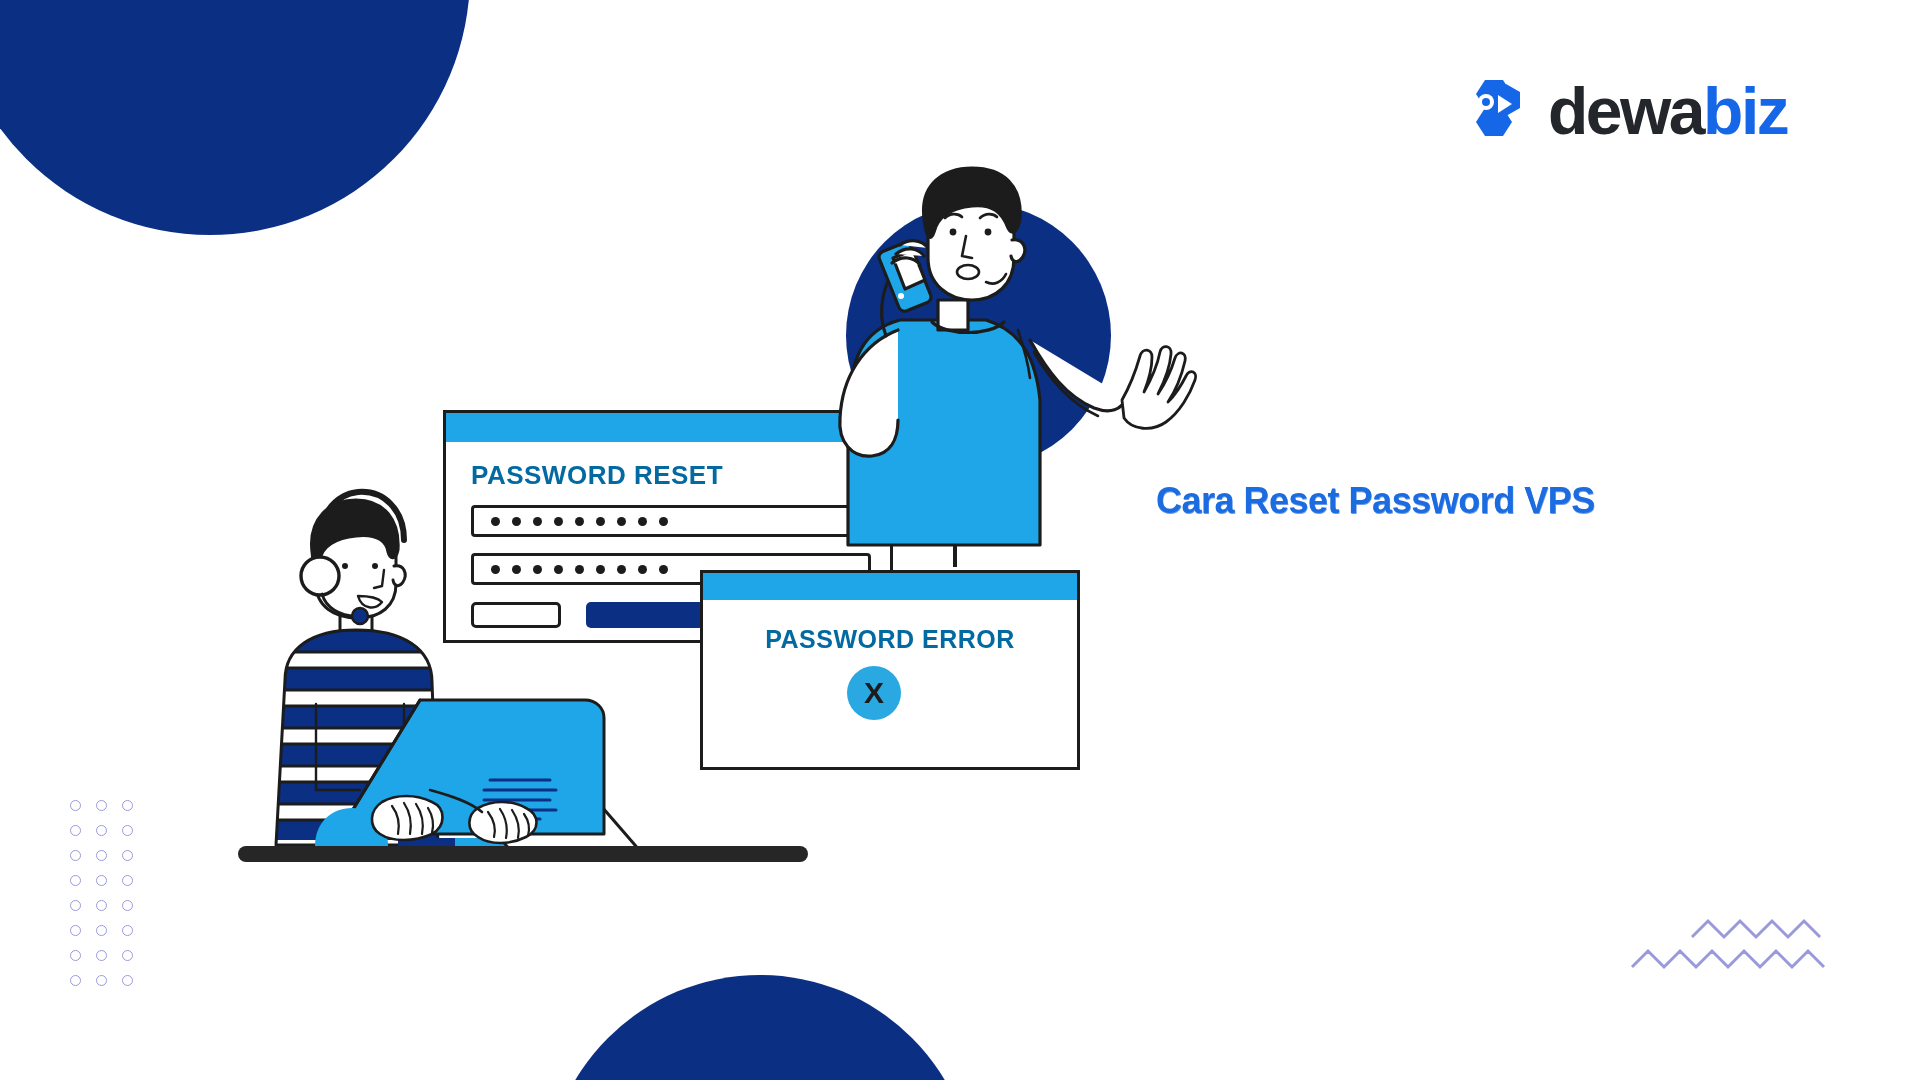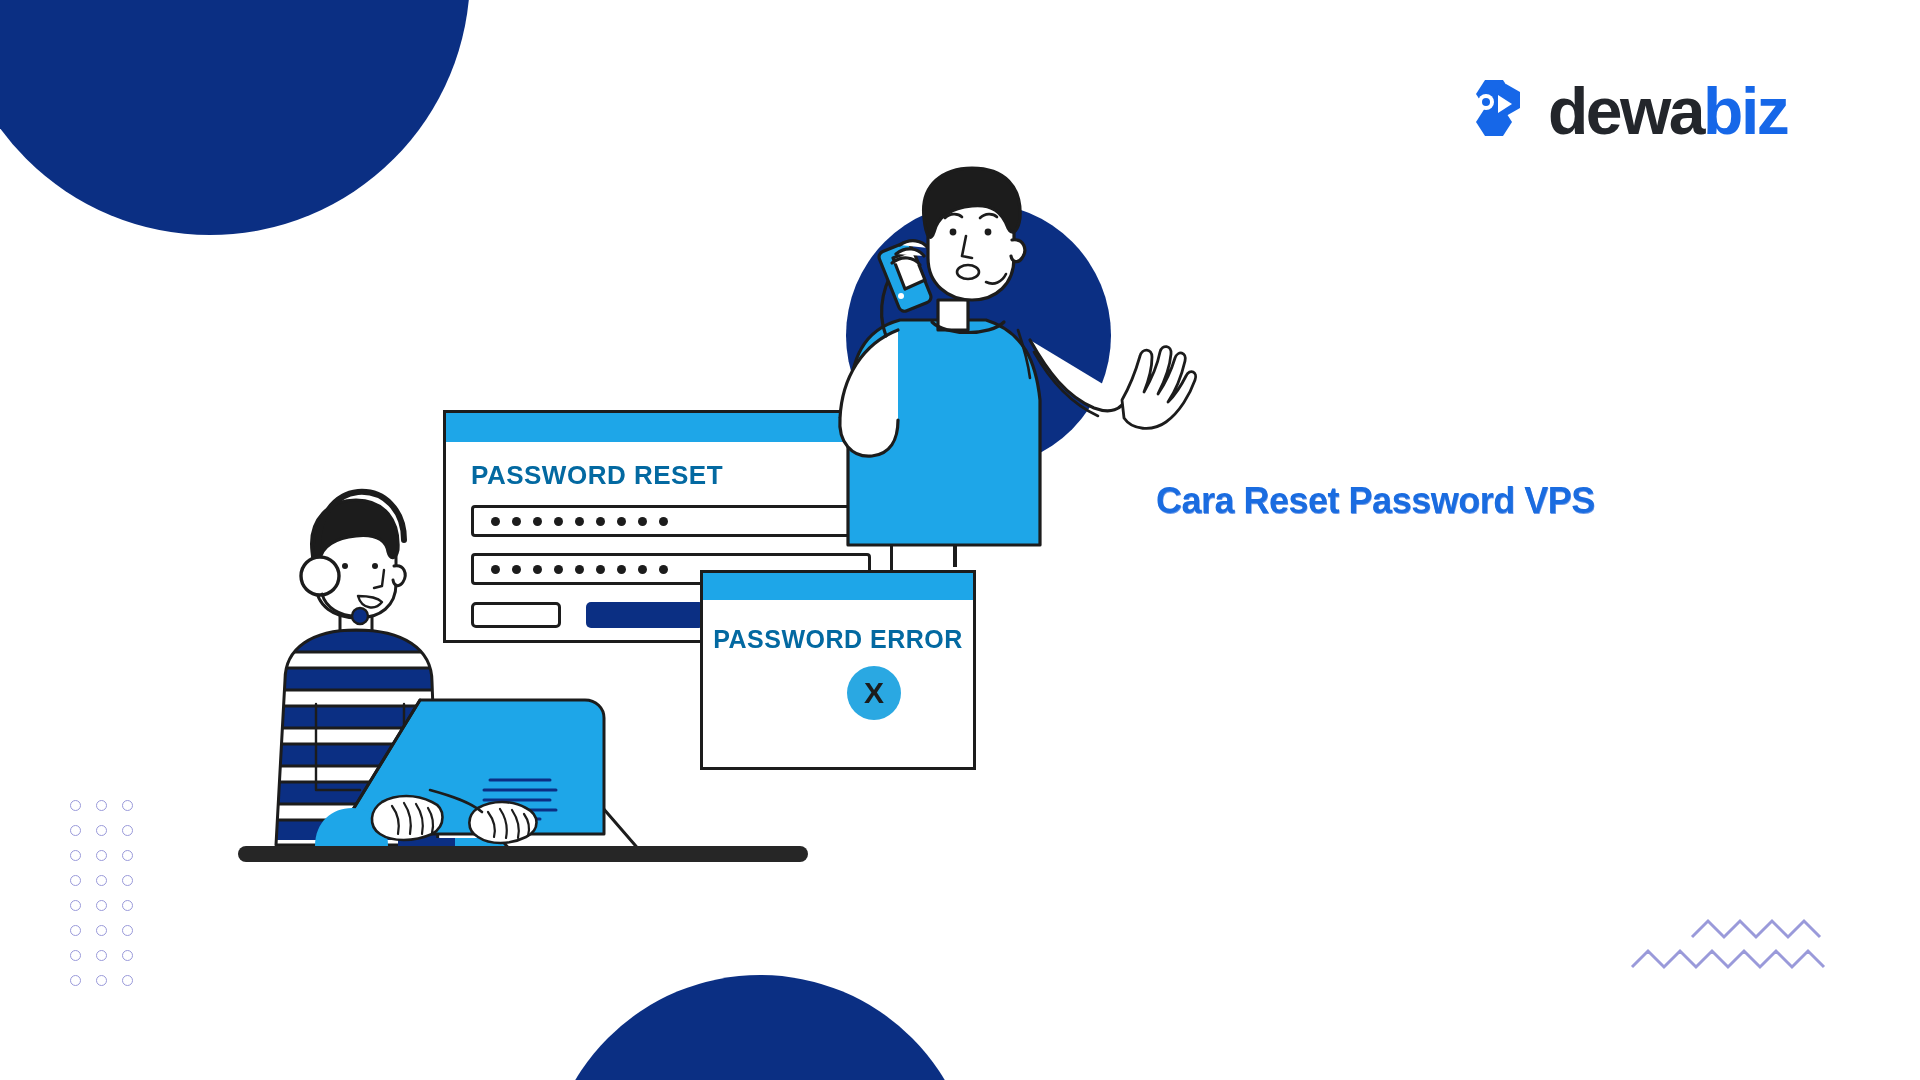--- a/index.html
+++ b/index.html
@@ -260,21 +260,21 @@
         <b></b>
         <b></b>
         <b></b>
         <b></b>
     </div>
 
     <div class="btn-ghost" style="left:25px;top:189px;width:90px;height:26px;"></div>
     <div class="btn-solid" style="left:140px;top:189px;width:118px;height:26px;"></div>
   </div>
 
-  <div class="card" style="left:700px;top:570px;width:276px;height:200px;">
+  <div class="card" style="left:700px;top:570px;width:380px;height:200px;">
     <div style="position:absolute;left:0;top:0;width:100%;height:27px;">
       <div class="card-header"></div>
     </div>
     <div class="card-title" style="position:absolute;left:0;right:0;top:52px;text-align:center;font-size:25px;">PASSWORD ERROR</div>
     <div class="err-circle" style="left:144px;top:93px;width:54px;height:54px;">X</div>
   </div>
 
   <svg class="layer" viewBox="0 0 1920 1080">
     <g stroke="#1c1c1c" stroke-width="3.2" stroke-linecap="round" stroke-linejoin="round">
 

